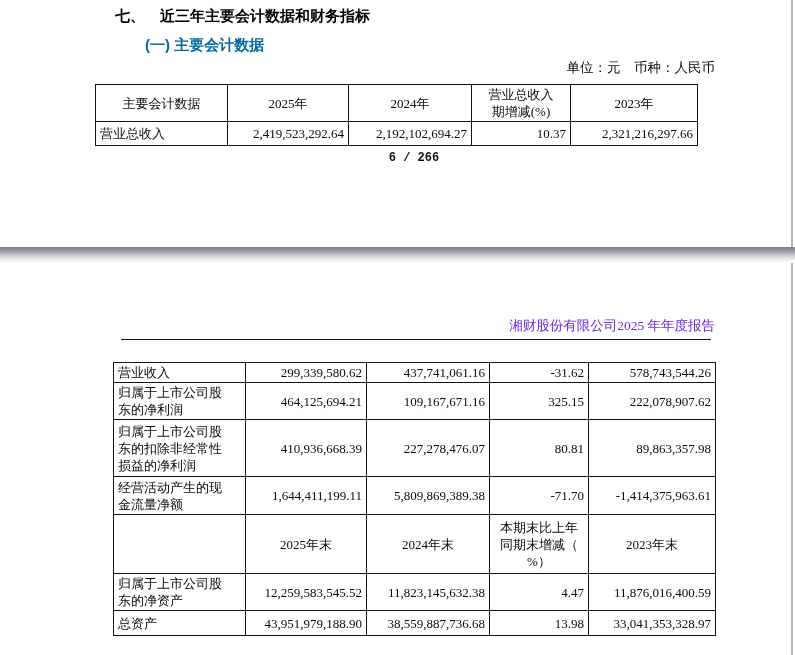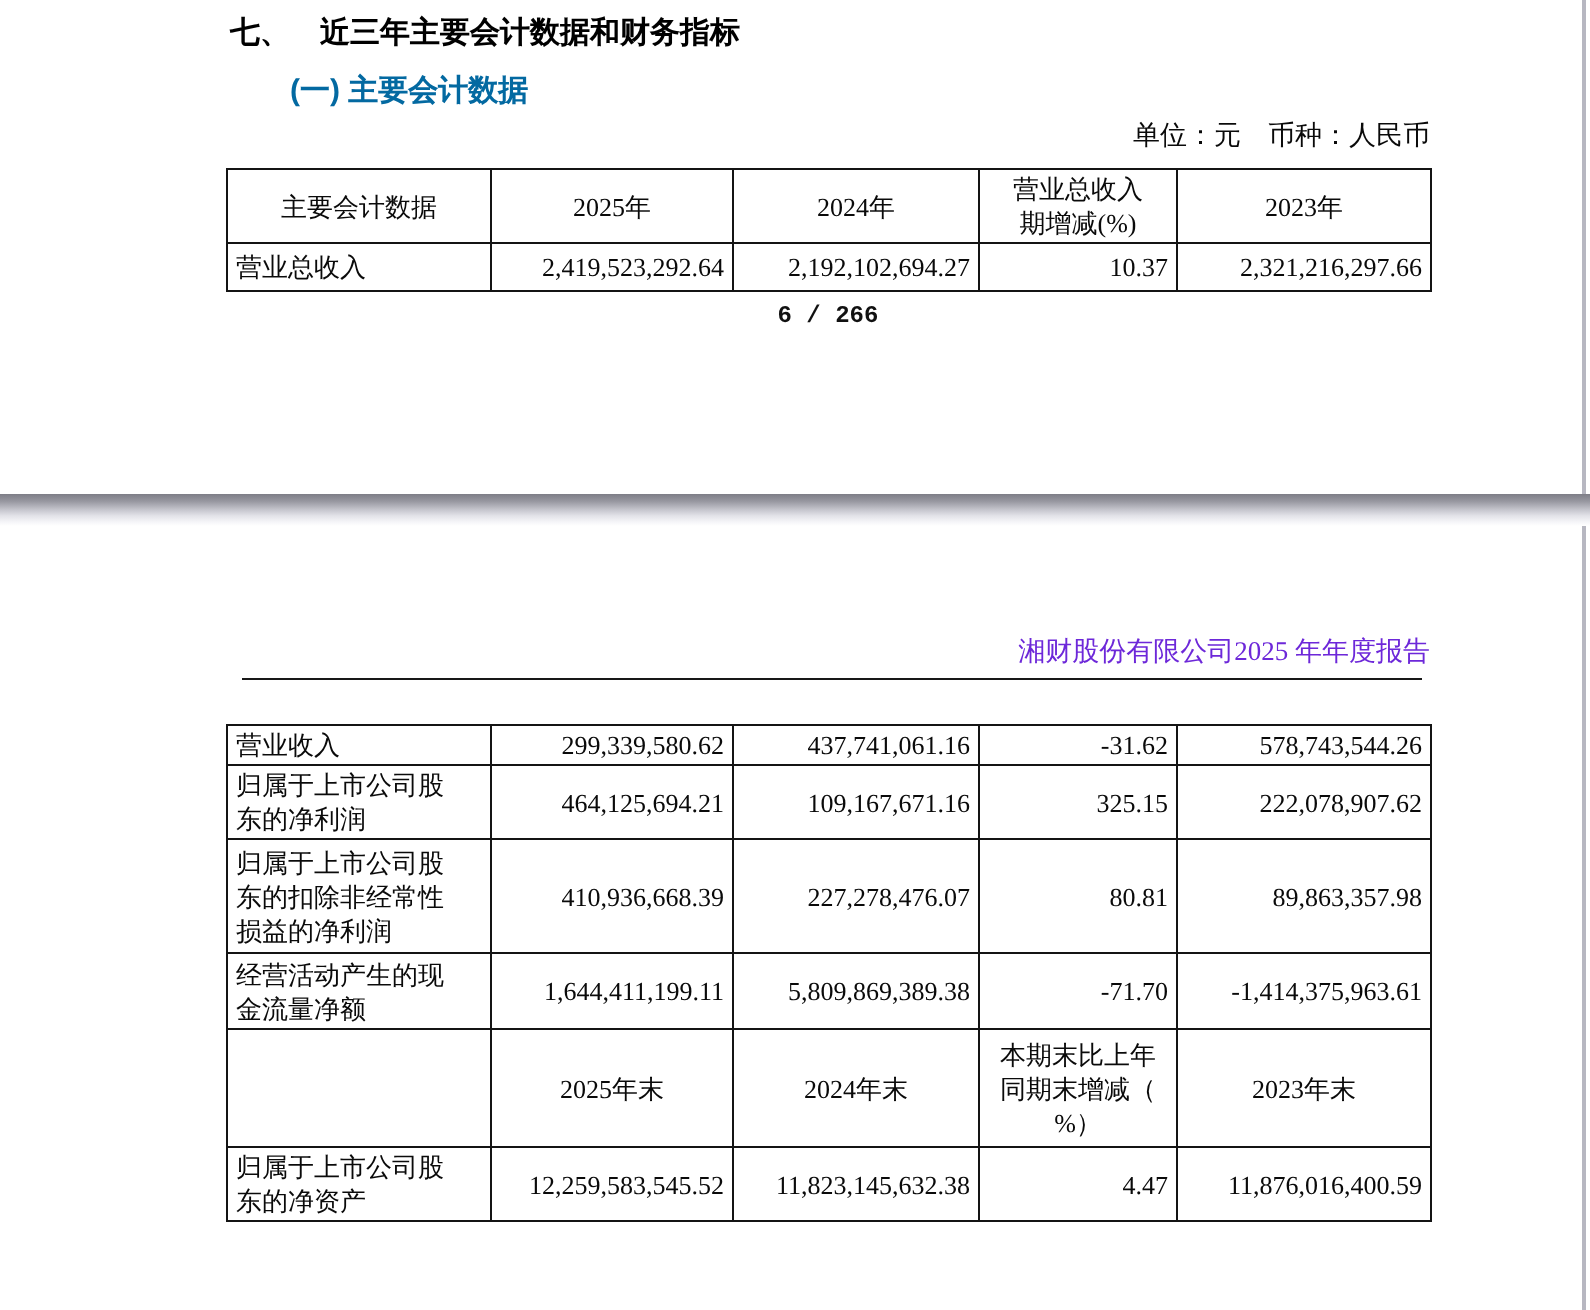--- a/index.html
+++ b/index.html
@@ -41,21 +41,21 @@
     font-size:13px;color:#0a0a0a;border:1.5px solid #141414;
   }
   table.fin td,table.fin th{
     border:1px solid #141414;padding:1px 4px;
     white-space:pre-line;line-height:17px;vertical-align:middle;
     font-weight:normal;overflow:hidden;
   }
   table.fin th{text-align:center;}
   td.lbl{text-align:left;}
   td.num{text-align:right;}
-  .t1{left:113px;top:84px;}
+  .t1{left:95px;top:84px;}
   .t2{left:113px;top:362px;}
 </style>
 </head>
 <body>
 
 <div class="abs sec-title">七、　近三年主要会计数据和财务指标</div>
 <div class="abs sub-title">(一) 主要会计数据</div>
 <div class="abs unit-note">单位：元　币种：人民币</div>
 
 <table class="abs fin t1">
@@ -145,14 +145,21 @@
     <th>2023年末</th>
   </tr>
   <tr style="height:36px">
     <td class="lbl">归属于上市公司股
 东的净资产</td>
     <td class="num">12,259,583,545.52</td>
     <td class="num">11,823,145,632.38</td>
     <td class="num">4.47</td>
     <td class="num">11,876,016,400.59</td>
   </tr>
+  <tr style="height:25px">
+    <td class="lbl">总资产</td>
+    <td class="num">43,951,979,188.90</td>
+    <td class="num">38,559,887,736.68</td>
+    <td class="num">13.98</td>
+    <td class="num">33,041,353,328.97</td>
+  </tr>
 </tbody>
   </table>
 
 </body></html>

